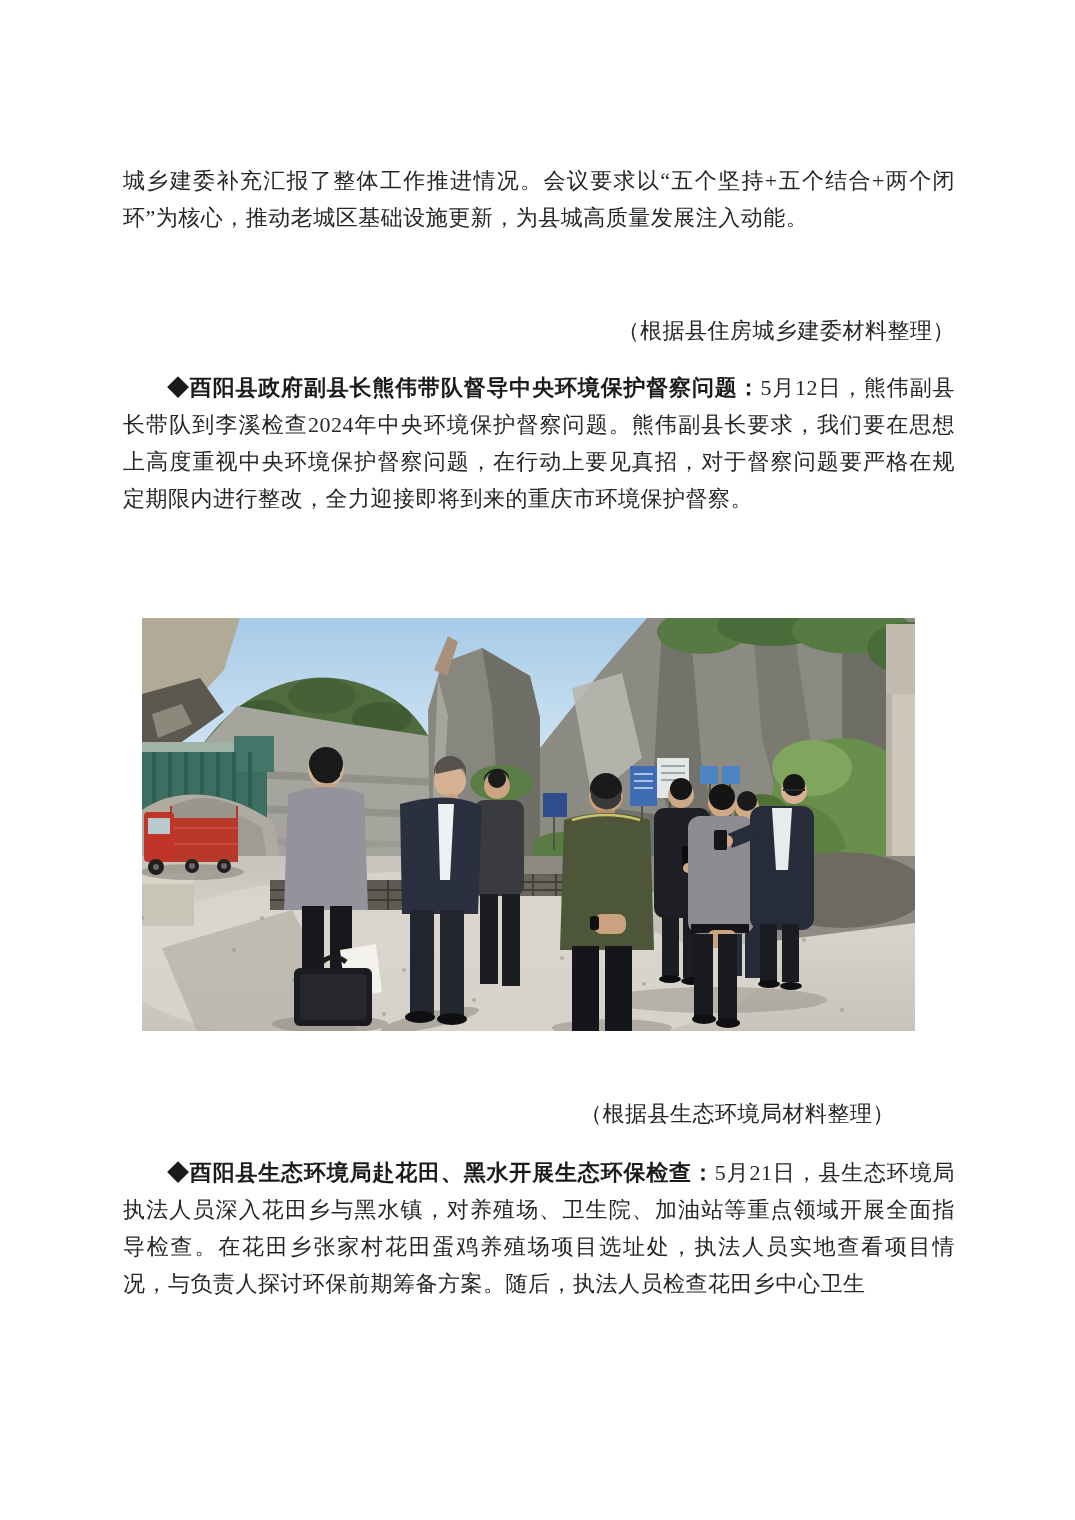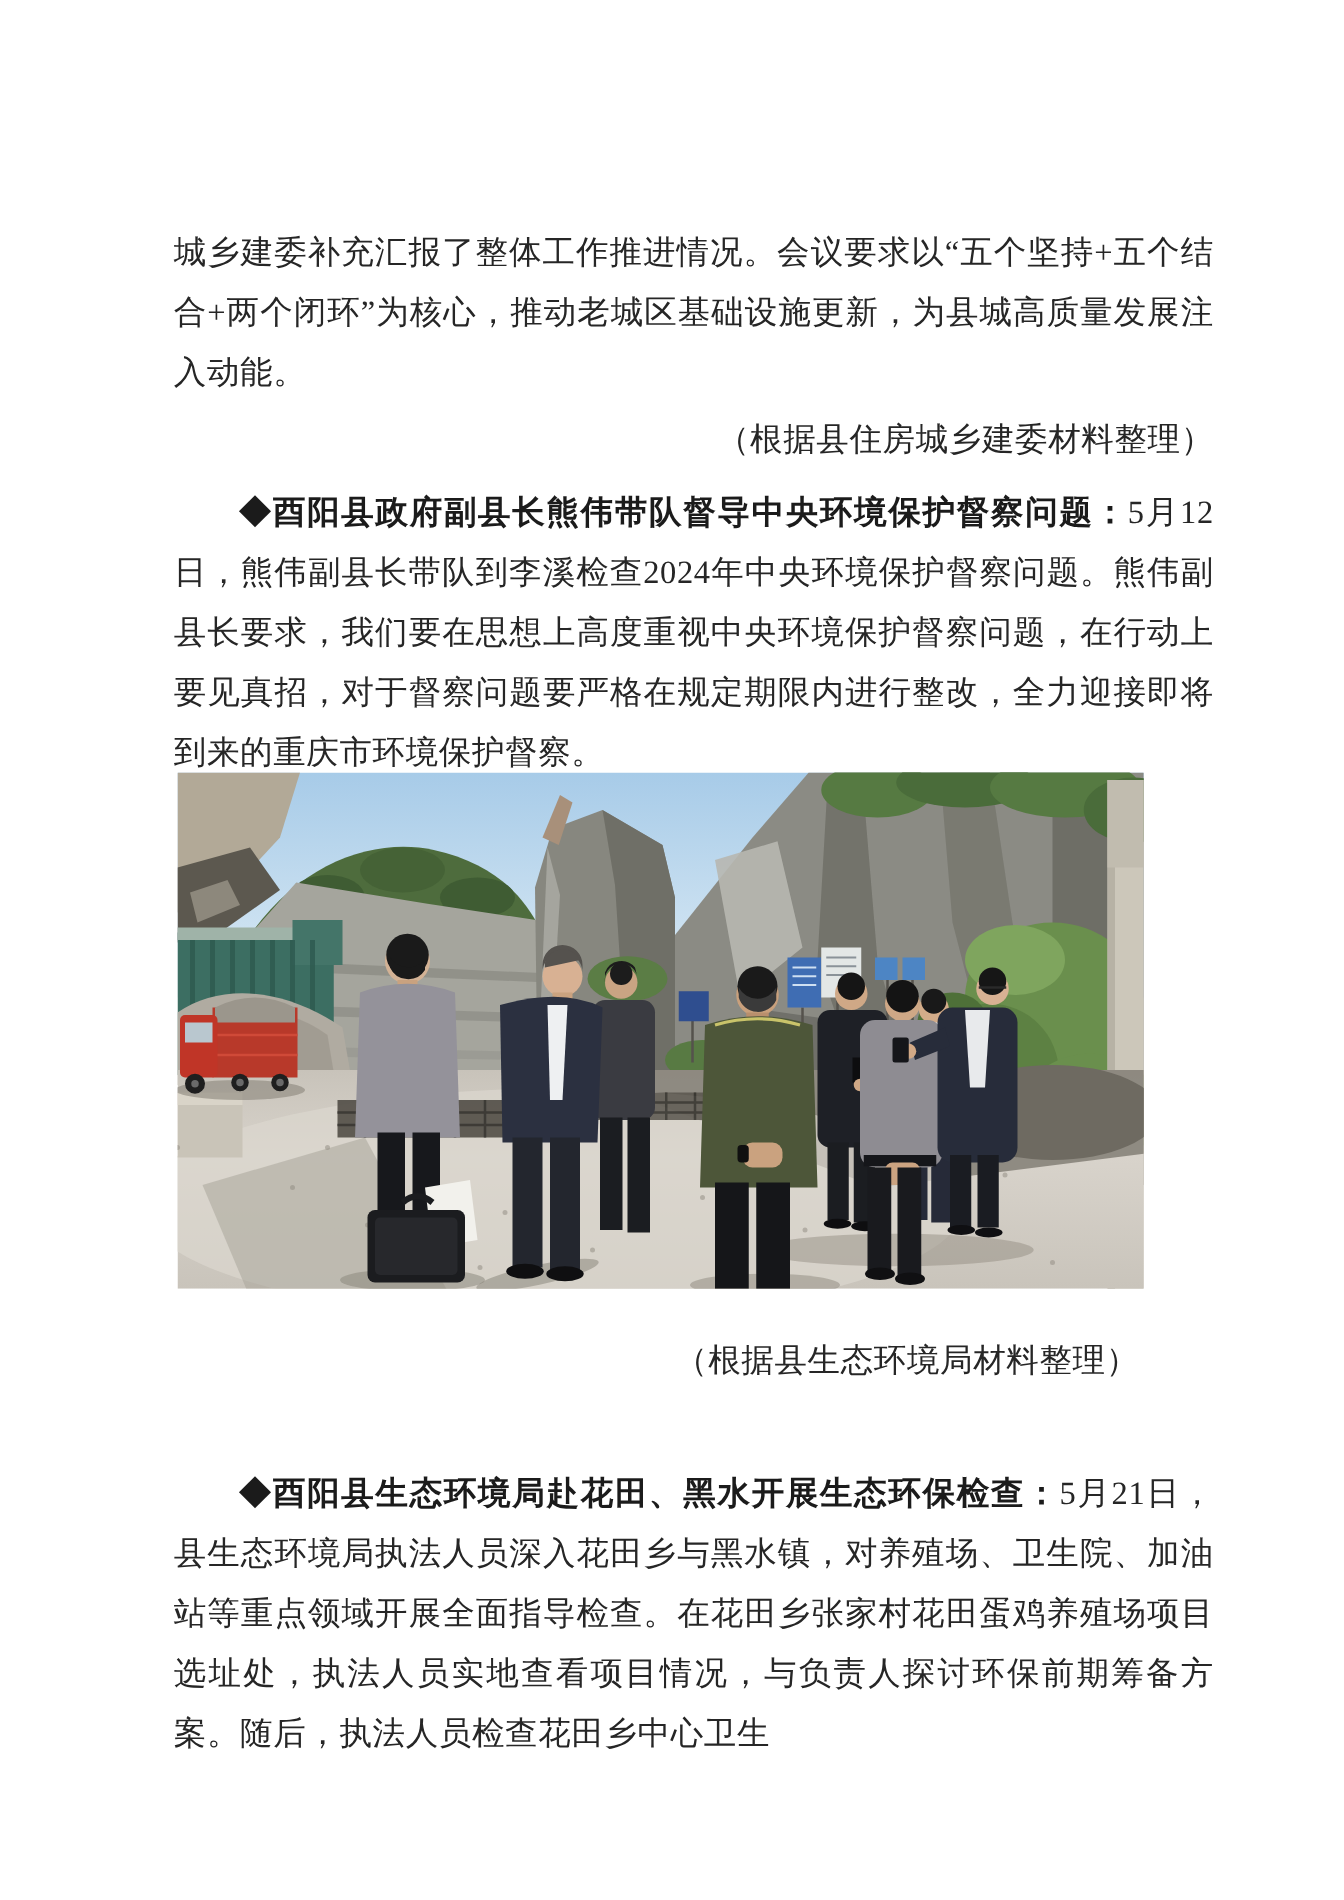--- a/index.html
+++ b/index.html
@@ -1,39 +1,39 @@
 <!DOCTYPE html>
 <html><head>
 <meta charset="utf-8">
 <style>
   html,body{margin:0;padding:0;}
   body{
     width:1075px;height:1520px;position:relative;background:#ffffff;
     font-family:"Liberation Serif", serif;color:#232323;overflow:hidden;
   }
   .para{
-    position:absolute;left:123px;width:832px;margin:16px;
-    font-size:26px;line-height:48px;text-align:justify;
+    position:absolute;left:123px;width:832px;margin:0;
+    font-size:22px;line-height:37px;text-align:justify;
     color:#262626;letter-spacing:0.5px;
   }
   .indent{text-indent:2em;}
   .attribution{text-align:right;}
   #attr2{padding-right:60px;width:772px;}
   .headline{
     font-family:"Liberation Sans", sans-serif;
     font-weight:700;color:#1b1b1b;
   }
   #p1{top:162px;}
   #attr1{top:312px;font-family:Liberation Serif, serif;}
   #s1{top:369px;}
   #photo{
     position:absolute;left:142px;top:618px;width:773px;height:413px;margin:0;
     line-height:0;
   }
-  #attr2{top:1049px;}
+  #attr2{top:1095px;}
   #s2{top:1154px;}
 </style>
 </head>
 <body>
 
 <div>
 
   <p class="para" id="p1">城乡建委补充汇报了整体工作推进情况。会议要求以“五个坚持+五个结合+两个闭环”为核心，推动老城区基础设施更新，为县城高质量发展注入动能。</p>
 
   <p class="para attribution" id="attr1">（根据县住房城乡建委材料整理）</p>

